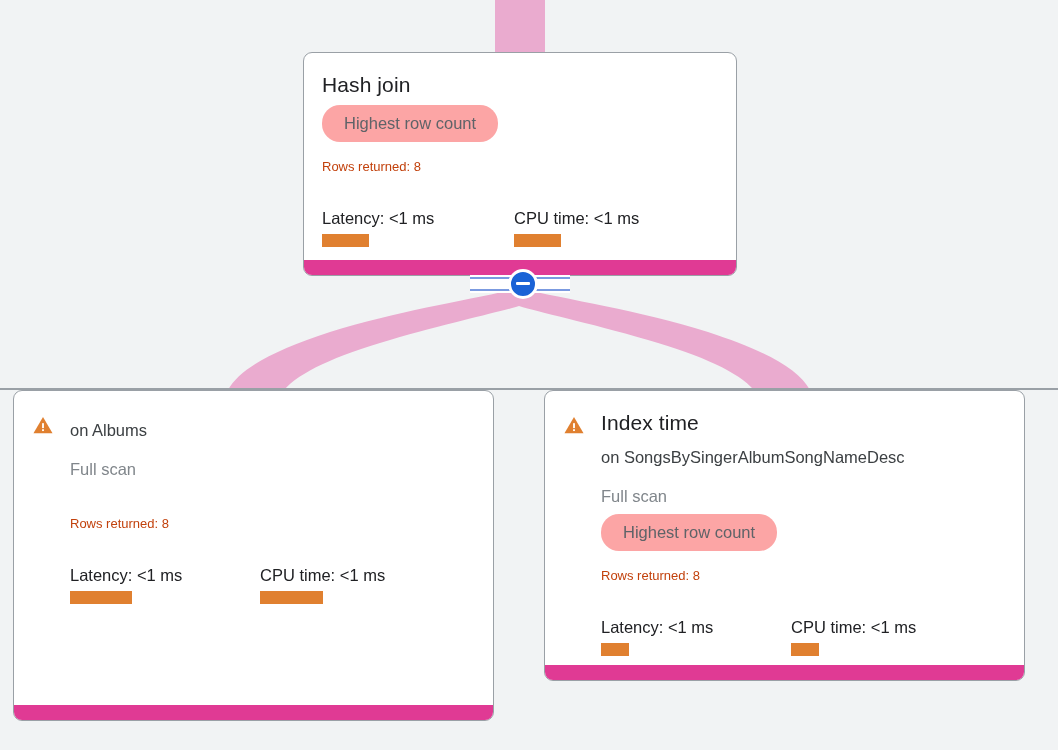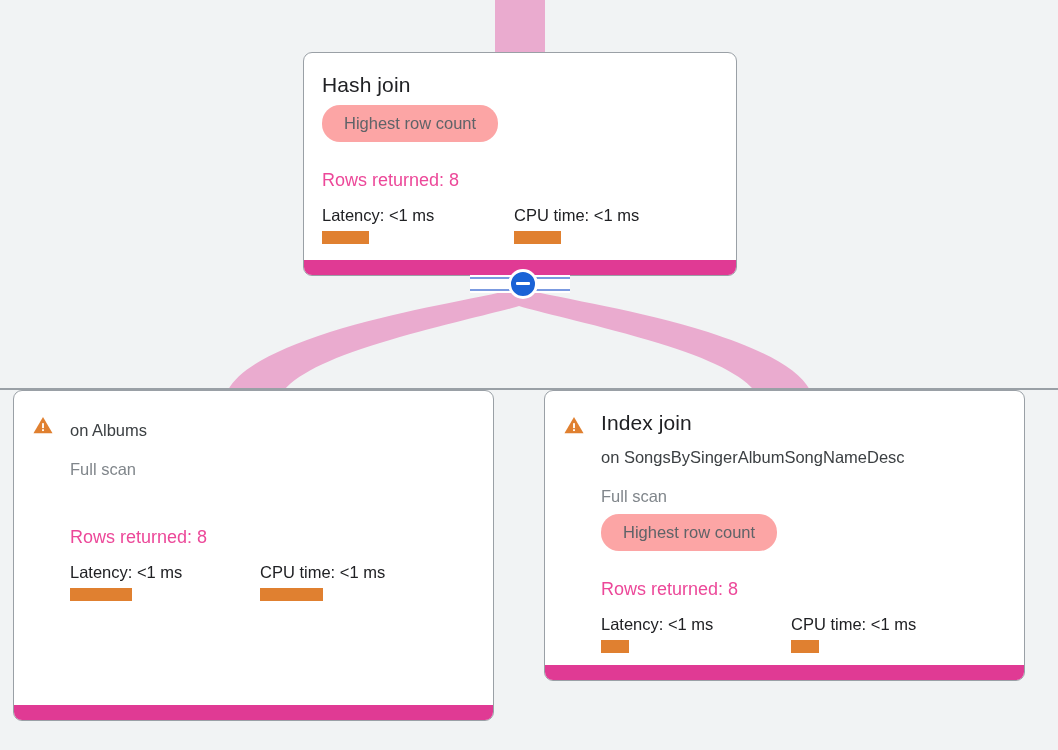--- a/index.html
+++ b/index.html
@@ -108,30 +108,30 @@
     background: #fca5a5;
     color: #5f6368;
     font-size: 16.5px;
     line-height: 20px;
     border-radius: 18px;
     padding: 8px 22px 9px 22px;
     margin-bottom: 6px;
   }
 
   .rows-returned {
-    font-size: 18px;
+    font-size: 13px;
     line-height: 24px;
-    color: #ec4899;
-    margin-top: 20px;
+    color: #c2410c;
+    margin-top: 7px;
     white-space: nowrap;
   }
 
   .metrics {
     display: flex;
-    margin-top: 12px;
+    margin-top: 28px;
   }
   .metric {
     flex: 0 0 auto;
   }
   .metric-label {
     font-size: 16.5px;
     line-height: 22px;
     color: #202124;
     white-space: nowrap;
   }
@@ -283,21 +283,21 @@
 
   <div class="node" style="left:544px; top:390px; width:481px; height:291px;">
     <div class="node-body">
       <div class="node-head">
         <svg class="warn-icon" viewBox="0 0 24 24">
           <path d="M12 3.2 L22.4 21 L1.6 21 Z" fill="#e08030"></path>
           <rect x="11" y="10" width="2" height="5.4" fill="#ffffff"></rect>
           <rect x="11" y="16.6" width="2" height="2" fill="#ffffff"></rect>
         </svg>
         <div class="node-titleblock">
-          <div class="node-title">Index join</div>
+          <div class="node-title">Index time</div>
           <div class="node-subtitle">on SongsBySingerAlbumSongNameDesc</div>
           <div class="node-scantype">Full scan</div>
           <div class="chip-row">
             <span class="chip">Highest row count</span>
           </div>
           <div class="rows-returned">Rows returned: 8</div>
           <div class="metrics">
             <div class="metric" style="width:190px;">
               <div class="metric-label">Latency: &lt;1 ms</div>
               <div class="metric-bar" style="width:28px;"></div>

